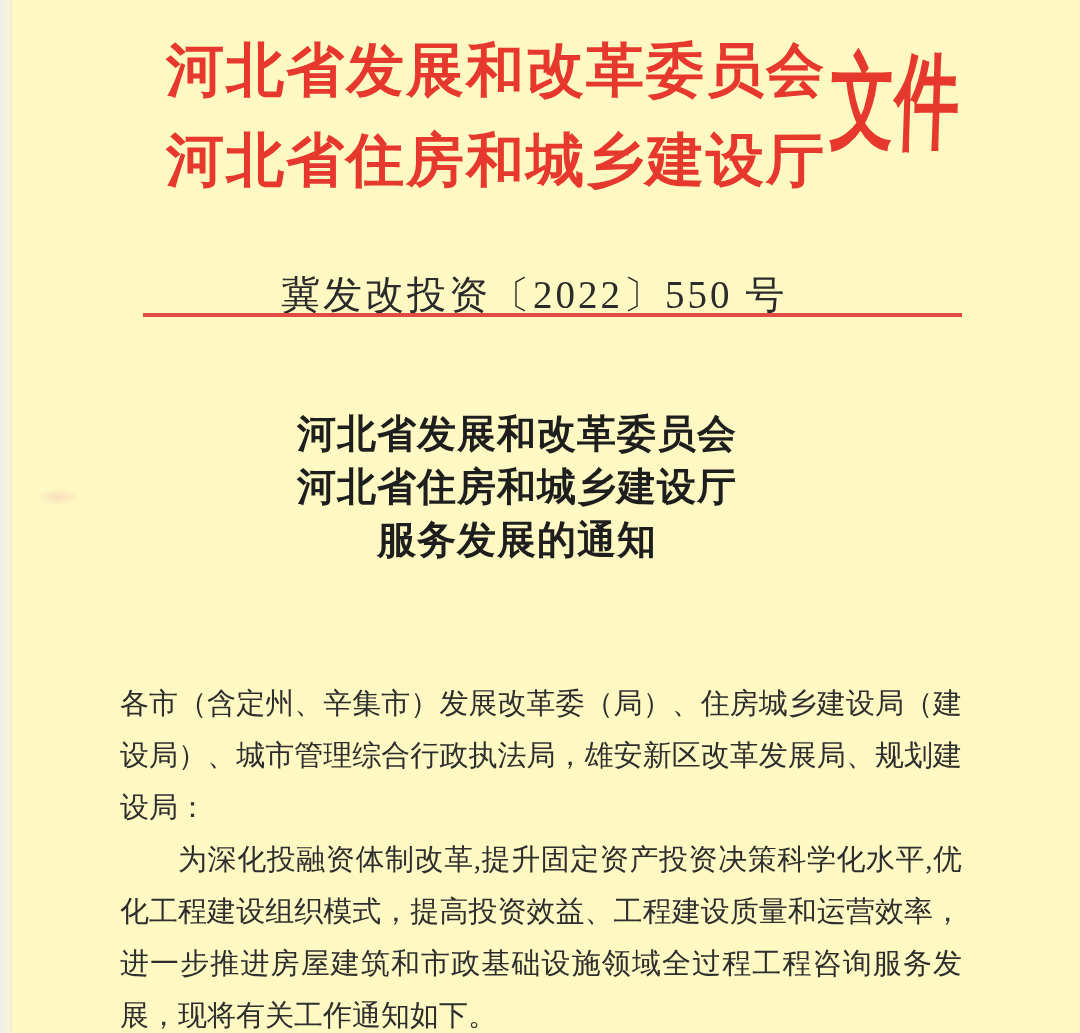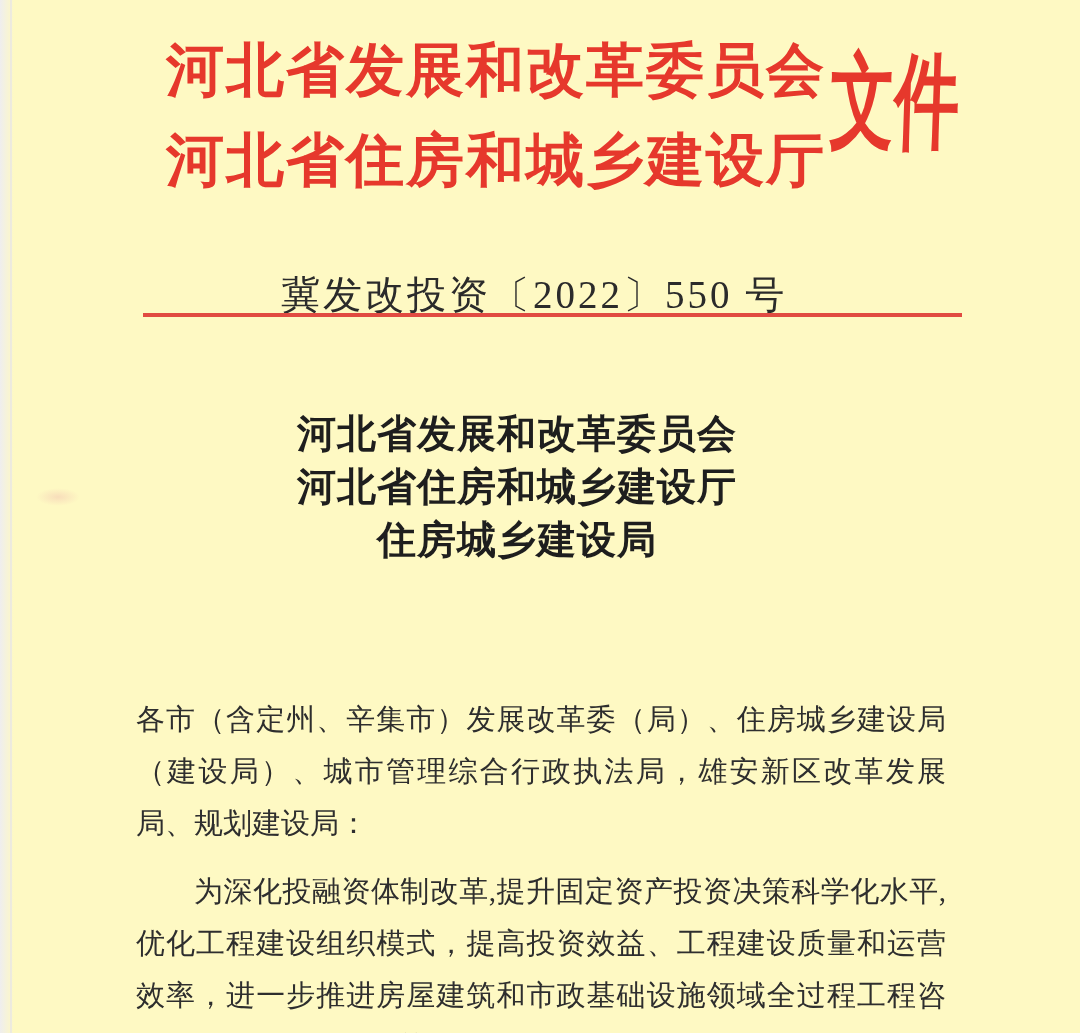--- a/index.html
+++ b/index.html
@@ -89,21 +89,21 @@
   
   .body-text {
     position: absolute;
     left: 120px; top: 677px;
     width: 842px;
     font-size: 29px;
     line-height: 52px;
     text-align: justify;
     color: #2e2e2e;
   }
-  .body-text p { margin: 16px; }
+  .body-text p { margin: 0; }
   .body-text p.indent { text-indent: 2em; }
 </style>
 </head>
 <body>
 
 <div class="page">
 
   <div class="scan-edge"></div>
   <div class="scan-line"></div>
   <div class="scan-smudge"></div>
@@ -115,21 +115,21 @@
 
   <div class="doc-type">文件</div>
 
   <div class="doc-number">冀发改投资〔2022〕550 号</div>
 
   <div class="red-divider"></div>
 
   <div class="title">
     <div>河北省发展和改革委员会</div>
     <div>河北省住房和城乡建设厅</div>
-    <div>住房城乡建设局</div>
+    <div>服务发展的通知</div>
   </div>
 
   <div class="body-text">
     <p>各市（含定州、辛集市）发展改革委（局）、住房城乡建设局（建设局）、城市管理综合行政执法局，雄安新区改革发展局、规划建设局：</p>
     <p class="indent">为深化投融资体制改革,提升固定资产投资决策科学化水平,优化工程建设组织模式，提高投资效益、工程建设质量和运营效率，进一步推进房屋建筑和市政基础设施领域全过程工程咨询服务发展，现将有关工作通知如下。</p>
   </div>
 
 </div>
 
 </body></html>

